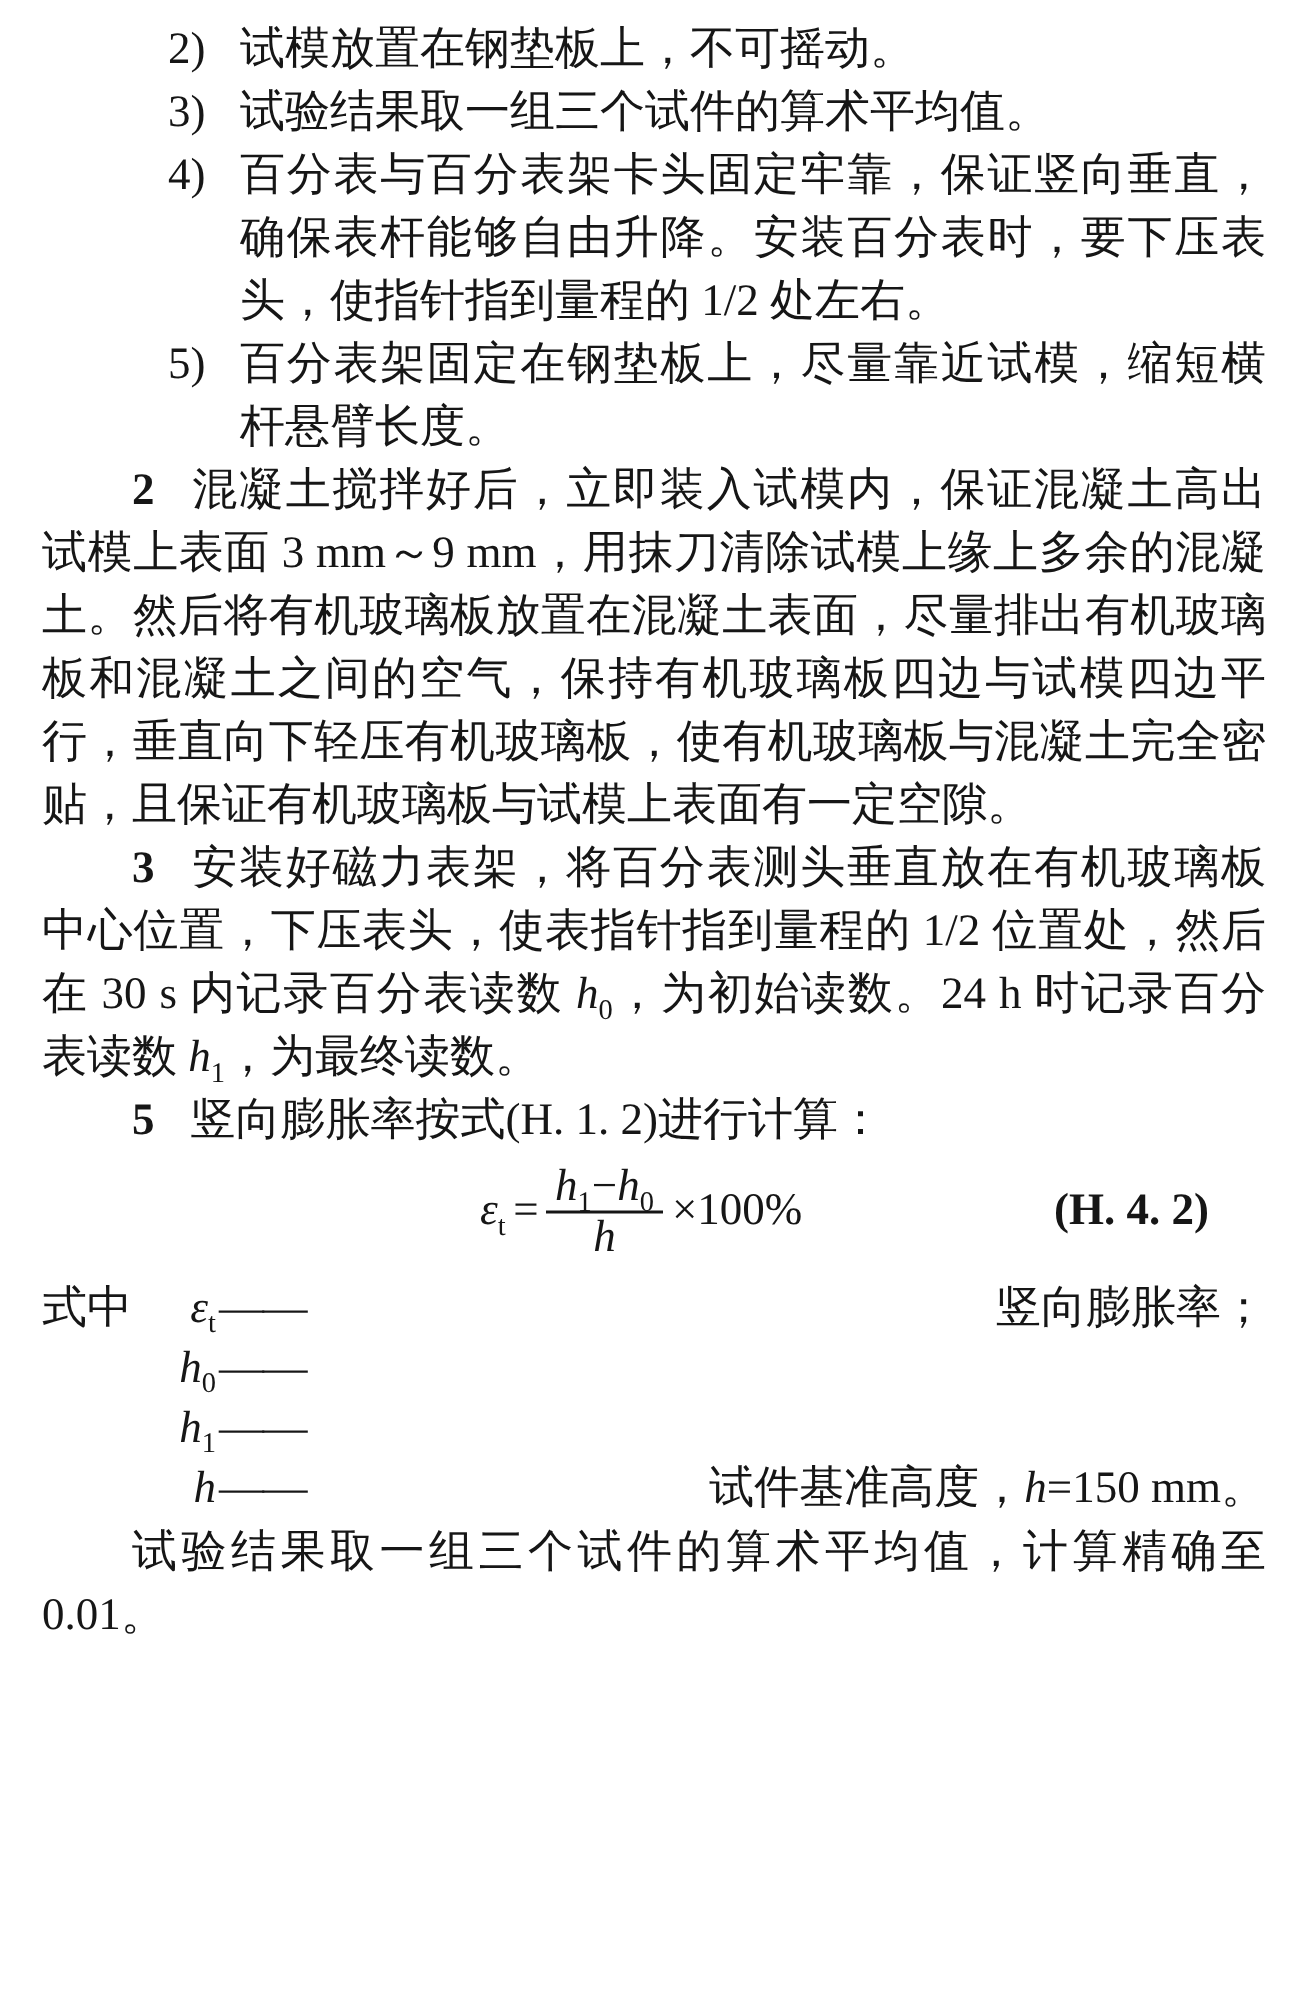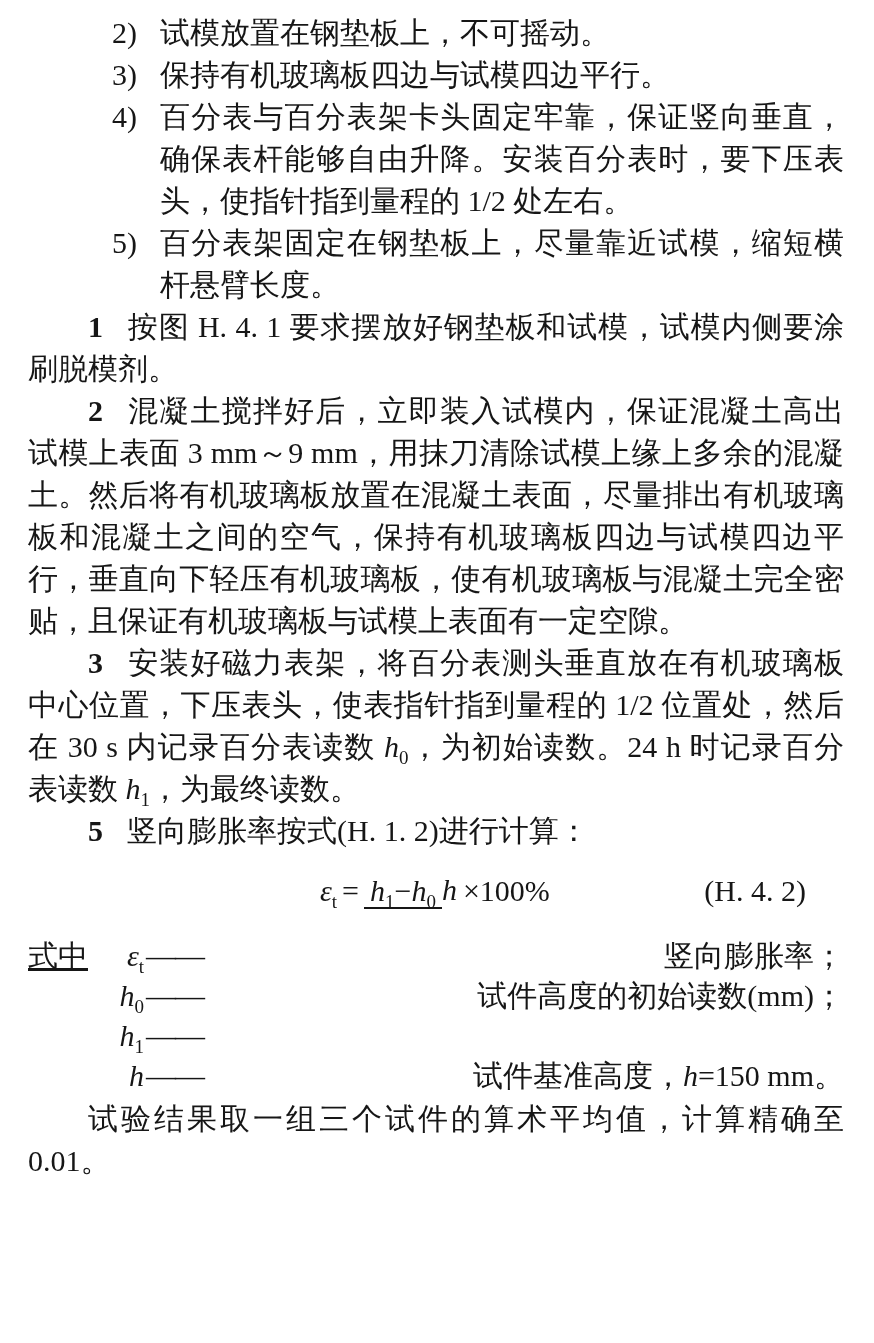--- a/index.html
+++ b/index.html
@@ -27,63 +27,60 @@
   
   .para{margin:0;text-align:justify;text-indent:60px;}
   .p-num{font-weight:bold;font-style:normal;margin-right:24px;}
   .var{font-style:italic;}
   sub{font-size:19px;line-height:0;}
   
   .formula-row{display:flex;align-items:center;margin-top:6px;margin-bottom:4px;height:66px;}
   .f-indent{flex:0 0 292px;}
   .f-expr{display:inline-flex;align-items:center;}
   .f-eq{margin:0 5px;}
-  .frac{display:inline-flex;flex-direction:row;text-align:center;vertical-align:middle;}
+  .frac{display:inline-flex;flex-direction:column;text-align:center;vertical-align:middle;}
   .f-numer{padding:0 6px;border-bottom:2px solid #161616;line-height:33px;white-space:nowrap;}
   .f-denom{line-height:31px;}
   .f-mult{margin-left:6px;white-space:nowrap;}
-  .f-label{margin-left:auto;margin-right:38px;white-space:nowrap;}
+  .f-label{margin-left:auto;margin-right:38px;white-space:nowrap;font-weight:bold;}
   
   .where{line-height:40px;margin-top:12px;}
   .where-row{display:flex;}
-  .w-lead{flex:0 0 62px;text-decoration:underline;}
+  .w-lead{flex:0 0 62px;}
   .w-var{flex:0 0 54px;text-align:right;white-space:nowrap;}
   .w-dash{flex:0 0 62px;text-align:center;letter-spacing:-1px;overflow:hidden;white-space:nowrap;}
   .w-text{flex:1;text-align:right;}
   
   .closing{margin:2px 0 0 0;text-align:justify;text-indent:60px;}
 </style>
 </head>
 <body>
 
 <div class="page">
 
   <div class="sublist">
     <div class="list-item">
       <span class="li-num">2)</span>
       <span class="li-text">试模放置在钢垫板上，不可摇动。</span>
     </div>
     <div class="list-item">
       <span class="li-num">3)</span>
-      <span class="li-text">保持有机玻璃板四边与试模四边平行。</span>
+      <span class="li-text">试验结果取一组三个试件的算术平均值。</span>
     </div>
     <div class="list-item">
       <span class="li-num">4)</span>
       <span class="li-text">百分表与百分表架卡头固定牢靠，保证竖向垂直，确保表杆能够自由升降。安装百分表时，要下压表头，使指针指到量程的 1/2 处左右。</span>
     </div>
     <div class="list-item">
       <span class="li-num">5)</span>
       <span class="li-text">百分表架固定在钢垫板上，尽量靠近试模，缩短横杆悬臂长度。</span>
     </div>
   </div>
 
 
-  <p class="para">
-    <b class="p-num">1</b><span>按图 H. 4. 1 要求摆放好钢垫板和试模，试模内侧要涂刷脱模剂。</span>
-  </p>
 
   <p class="para">
     <b class="p-num">2</b><span>混凝土搅拌好后，立即装入试模内，保证混凝土高出试模上表面 3 mm～9 mm，用抹刀清除试模上缘上多余的混凝土。然后将有机玻璃板放置在混凝土表面，尽量排出有机玻璃板和混凝土之间的空气，保持有机玻璃板四边与试模四边平行，垂直向下轻压有机玻璃板，使有机玻璃板与混凝土完全密贴，且保证有机玻璃板与试模上表面有一定空隙。</span>
   </p>
 
   <p class="para">
     <b class="p-num">3</b><span><span>安装好磁力表架，将百分表测头垂直放在有机玻璃板中心位置，下压表头，使表指针指到量程的 1/2 位置处，然后在 30 s 内记录百分表读数 </span><i class="var">h</i><sub>0</sub><span>，为初始读数。24 h 时记录百分表读数 </span><i class="var">h</i><sub>1</sub><span>，为最终读数。</span></span>
   </p>
 
 
@@ -109,21 +106,20 @@
     <div class="where-row">
       <span class="w-lead">式中</span>
       <span class="w-var"><i class="var">ε</i><sub>t</sub></span>
       <span class="w-dash">——</span>
       <span class="w-text"><span>竖向膨胀率；</span><i class="var"></i><span></span></span>
     </div>
     <div class="where-row">
       <span class="w-lead"></span>
       <span class="w-var"><i class="var">h</i><sub>0</sub></span>
       <span class="w-dash">——</span>
-      <span class="w-text"><span>试件高度的初始读数(mm)；</span><i class="var"></i><span></span></span>
     </div>
     <div class="where-row">
       <span class="w-lead"></span>
       <span class="w-var"><i class="var">h</i><sub>1</sub></span>
       <span class="w-dash">——</span>
     </div>
     <div class="where-row">
       <span class="w-lead"></span>
       <span class="w-var"><i class="var">h</i><sub></sub></span>
       <span class="w-dash">——</span>

